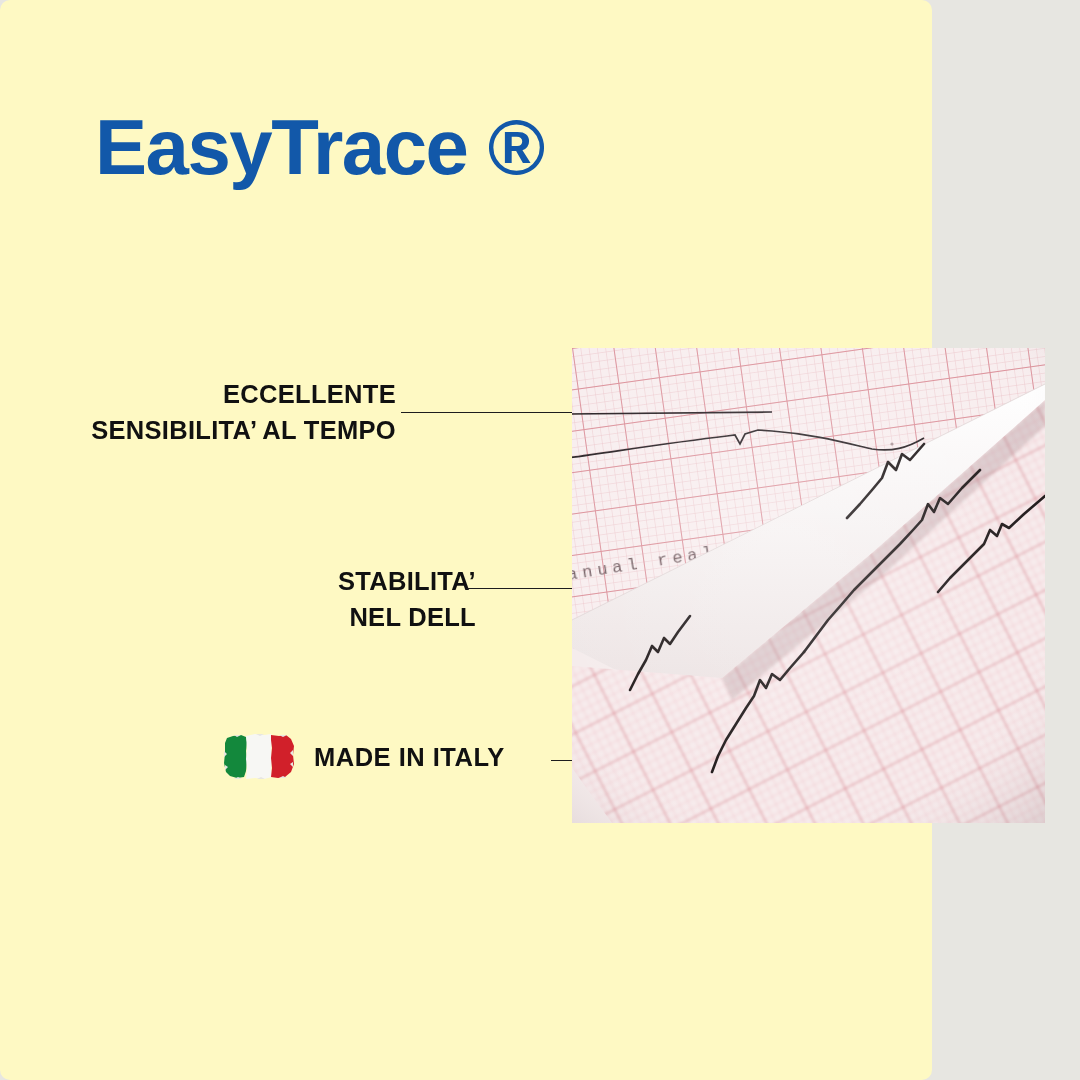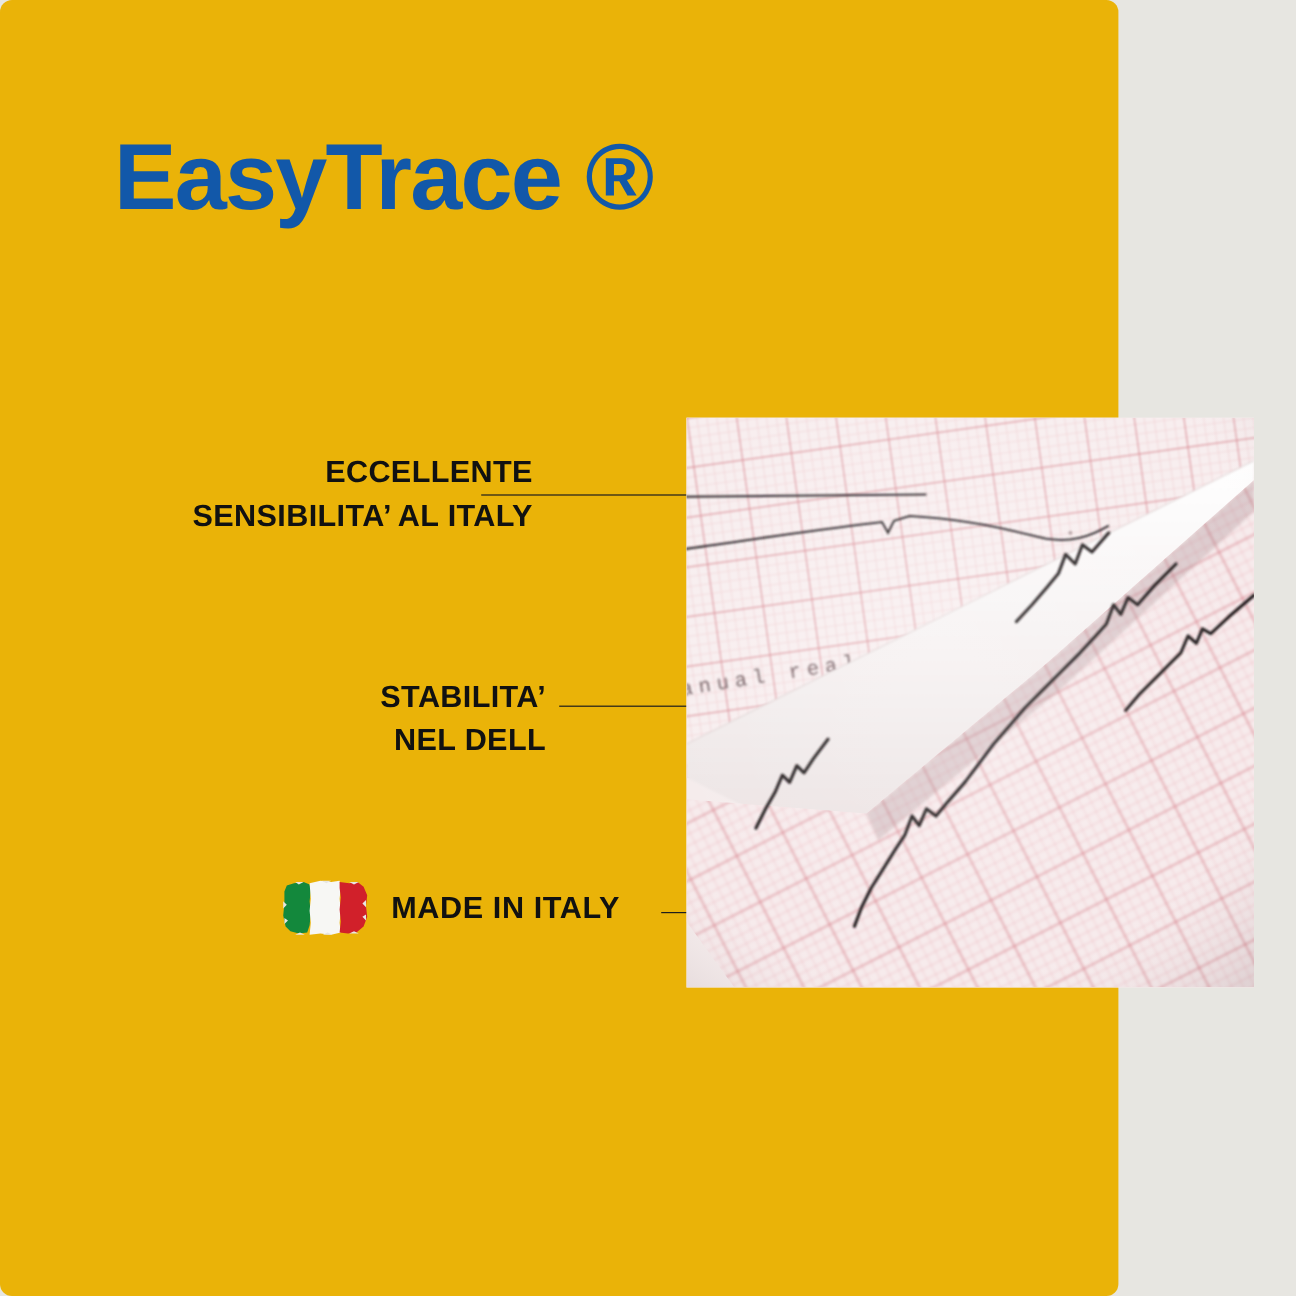--- a/index.html
+++ b/index.html
@@ -10,21 +10,21 @@
     width: 1080px;
     height: 1080px;
     background: #e7e6e1;
     font-family: "Liberation Sans", sans-serif;
     overflow: hidden;
   }
   #stage {
     position: relative;
     width: 932px;
     height: 1080px;
-    background: #eab308;
+    background: #fef9c3;
     border-radius: 10px;
   }
 
   
   .brand-title {
     position: absolute;
     left: 95px;
     top: 108px;
     font-size: 78px;
     font-weight: 700;
@@ -40,37 +40,37 @@
     text-align: right;
     color: #111111;
     font-weight: 700;
     font-size: 25.5px;
     line-height: 1.42;
     letter-spacing: 0.3px;
     white-space: nowrap;
   }
   .feature-label .ln { display: block; }
 
-  #feature-1 { left: 0; width: 396px; top: 376px; margin-left: 48px; }
-  #feature-2 { left: 0; width: 455px; top: 563px; }
+  #feature-1 { left: 0; width: 396px; top: 376px; }
+  #feature-2 { left: 0; width: 455px; top: 563px; padding-left: 21px; }
 
   
   .leader-line {
     position: absolute;
     height: 0;
     border-top: 1.6px solid #1d1d1d;
   }
   #leader-1 { left: 401px; top: 412px; width: 373px; }
   #leader-2 { left: 466px; top: 588px; width: 302px; }
   #leader-3 { left: 551px; top: 760px; width: 220px; }
 
   
   #made-in-italy-row {
     position: absolute;
-    left: 234px;
+    left: 222px;
     top: 731px;
     display: flex;
     align-items: center;
     gap: 18px;
   }
   .flag-icon {
     width: 74px;
     height: 52px;
     display: block;
   }
@@ -96,21 +96,21 @@
 </style>
 </head>
 <body>
 
 <div id="stage">
 
   <div class="brand-title">EasyTrace ®</div>
 
   <div class="feature-label" id="feature-1">
     <span class="ln">ECCELLENTE</span>
-    <span class="ln">SENSIBILITA’ AL ITALY</span>
+    <span class="ln">SENSIBILITA’ AL TEMPO</span>
   </div>
   <div class="leader-line" id="leader-1"></div>
 
   <div class="feature-label" id="feature-2">
     <span class="ln">STABILITA’</span>
     <span class="ln">NEL DELL</span>
   </div>
   <div class="leader-line" id="leader-2"></div>
 
   <div id="made-in-italy-row">

